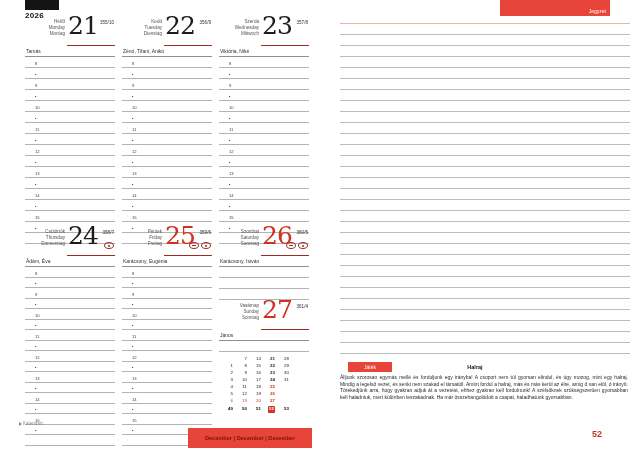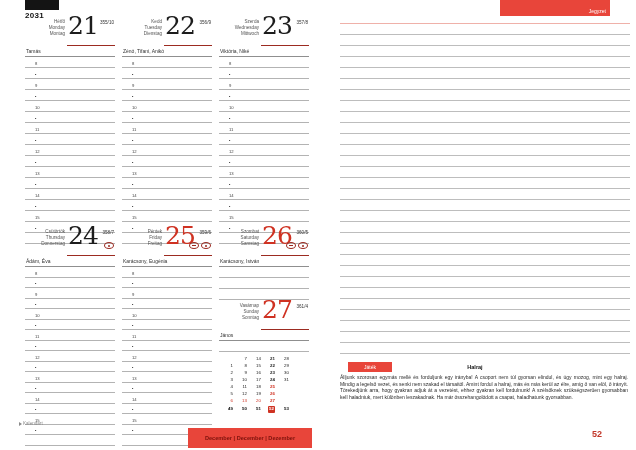--- a/index.html
+++ b/index.html
@@ -60,21 +60,21 @@
          color:#fff;font-size:5px;text-align:center;line-height:10px;}
   #game-title{position:absolute;left:0;right:20px;top:364px;text-align:center;
          font-size:5.5px;font-weight:bold;color:#111;}
   #game-body{position:absolute;left:0;top:374px;width:288px;font-size:5px;line-height:1.32;
          text-align:justify;color:#2a2a2a;}
 </style>
 </head>
 <body>
 
 <div class="abs" id="year-tab"></div>
-<div class="abs" id="year-label">2031</div>
+<div class="abs" id="year-label">2026</div>
 
 <div id="day-grid">
     <div class="day-block" style="left: 25px; top: 16px;">
       <div class="hdr">
         <div class="names">Hétfő<br>Monday<br>Montag</div>
         <div class="bignum">21</div>
         <div class="doy">355/10</div>
         <div class="hdr-rule"></div>
       </div>
       <div class="nameday">Tamás</div>

